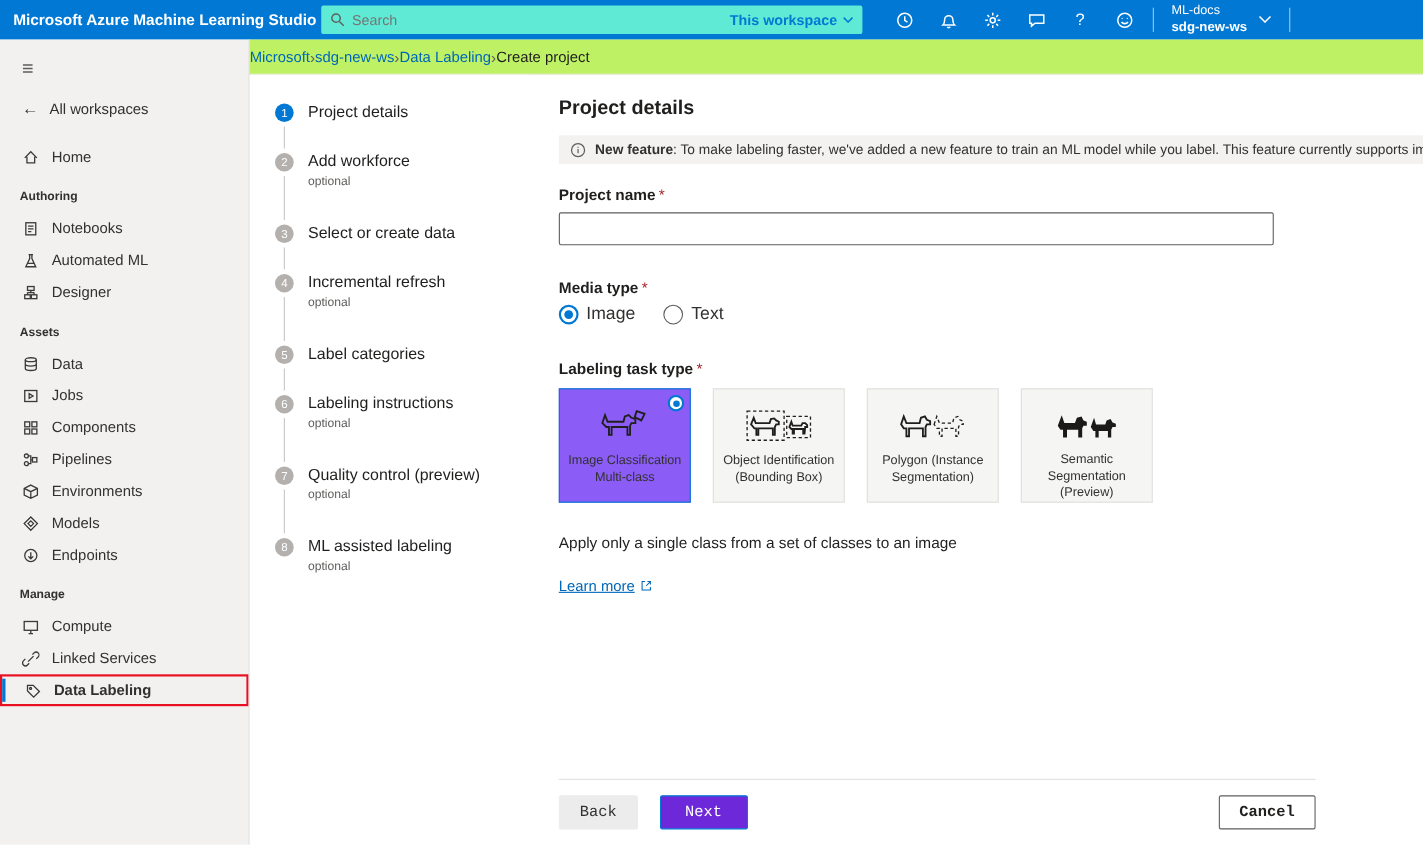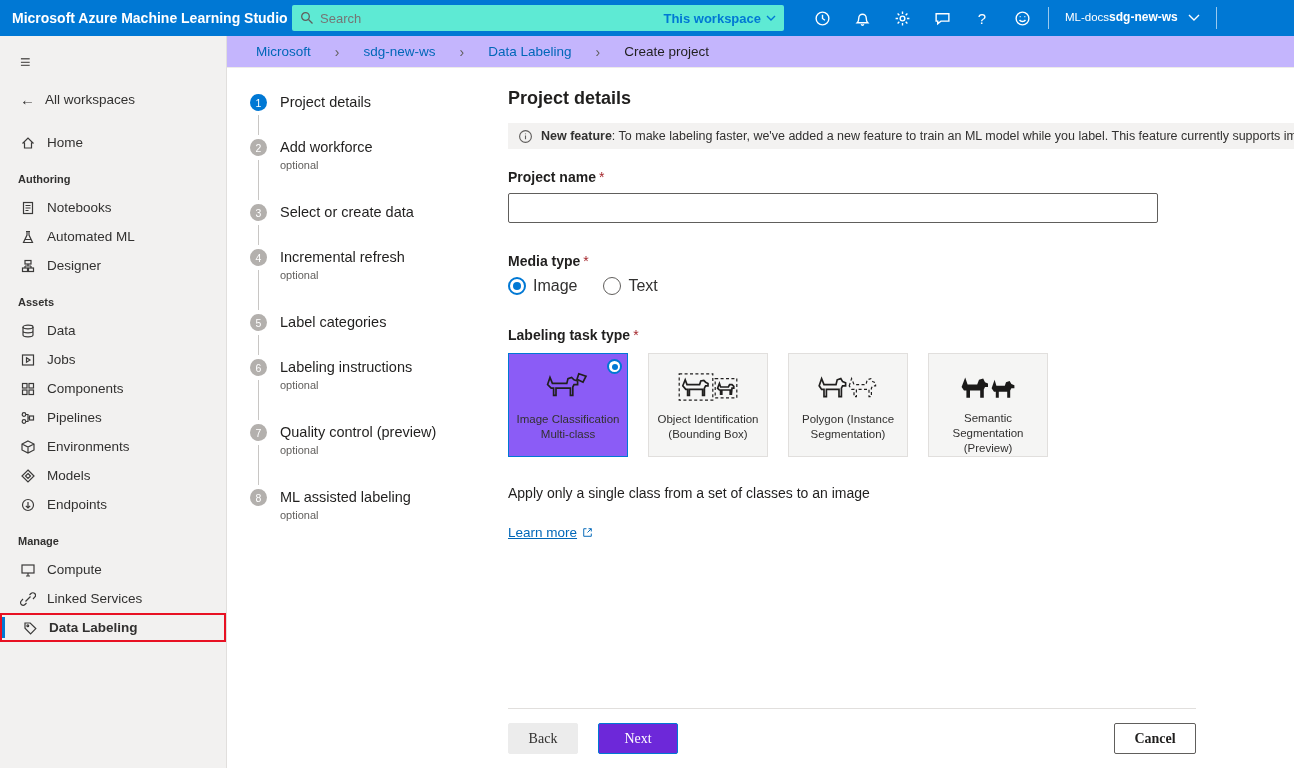--- a/index.html
+++ b/index.html
@@ -10,21 +10,21 @@
   .topbar { height:36px; background:#0078d4; display:flex; align-items:center; color:#fff; }
   .topbar-title { width:292px; padding-left:12px; font-size:14px; font-weight:700; white-space:nowrap; }
   .searchbox { width:492px; height:26px; background:#5eead4; border-radius:2px; display:flex; align-items:center; padding:0 8px; gap:6px; }
   .searchbox input { border:none; outline:none; flex:1; font-size:13px; color:#323130; font-family:inherit; background:transparent; }
   .search-scope { display:flex; align-items:center; gap:5px; color:#0078d4; font-size:13px; font-weight:700; cursor:pointer; white-space:nowrap; }
   .topbar-actions { display:flex; align-items:center; gap:0; margin-left:18px; }
   .tb-icon { width:40px; height:36px; display:flex; align-items:center; justify-content:center; cursor:pointer; font-size:15px; }
   .tb-icon svg { stroke:#fff; fill:none; stroke-width:1.3; }
   .tb-sep { width:1px; height:22px; background:rgba(255,255,255,.6); margin:0 6px; }
   .ws-selector { display:flex; align-items:center; gap:10px; cursor:pointer; padding:0 10px; }
-  .ws-lines { display:flex; line-height:1.15; }
+  .ws-lines { display:flex; flex-direction:column; line-height:1.15; }
   .ws-line1 { font-size:11.5px; }
   .ws-line2 { font-size:12px; font-weight:700; }
 
   
   .page { display:flex; height:732px; }
   .sidebar { width:227px; background:#f2f1f0; border-right:1px solid #e1dfdd; padding-top:10px; flex-shrink:0; overflow:hidden; }
   .content { flex:1; display:flex; flex-direction:column; min-width:0; }
 
   
   .hamburger { padding:6px 0 10px 20px; font-size:18px; color:#605e5c; cursor:pointer; }
@@ -32,21 +32,21 @@
   .side-back .arrow { font-size:15px; }
   .side-item { display:flex; align-items:center; gap:11px; height:29px; padding-left:20px; font-size:13.5px; cursor:pointer; position:relative; }
   .side-item .icon { width:16px; height:16px; display:flex; align-items:center; justify-content:center; color:#3b3a39; }
   .side-item .icon svg { width:16px; height:16px; stroke:#3b3a39; fill:none; stroke-width:1.2; }
   .side-header { font-size:11px; font-weight:700; padding:16px 0 8px 18px; }
   .side-gap { height:12px; }
   .side-item.active { font-weight:700; border:2px solid #e81123; }
   .side-item.active::before { content:""; position:absolute; left:0; top:2px; bottom:2px; width:3px; background:#0078d4; }
 
   
-  .breadcrumb { height:32px; display:flex; align-items:center; gap:24px; padding-left:29px; font-size:13.5px; border-bottom:1px solid #edebe9; flex-shrink:0; background:#c4b5fd; }
+  .breadcrumb { height:32px; display:flex; align-items:center; gap:0; font-size:13.5px; border-bottom:1px solid #edebe9; flex-shrink:0; background:#bef264; }
   .crumb-link { color:#0067b8; cursor:pointer; }
   .crumb-sep { color:#605e5c; font-size:14px; }
   .crumb-current { color:#201f1e; }
 
   .workarea { flex:1; display:flex; min-height:0; }
 
   
   .wizard { width:254px; flex-shrink:0; background:#fff; padding:26px 0 0 23px; }
   .step { display:flex; gap:13px; min-height:45px; cursor:pointer; }
   .step.tall { min-height:65px; }
@@ -82,21 +82,21 @@
   .card-icon { height:42px; display:flex; align-items:center; justify-content:center; }
   .card-icon svg .ol { stroke:#201f1e; fill:none; stroke-width:1.4; }
   .card-icon svg .fl { fill:#1b1a19; stroke:none; }
   .card-icon svg .dash { stroke:#201f1e; fill:none; stroke-width:1; stroke-dasharray:2.5 2; }
   .card-label { font-size:11.5px; text-align:center; line-height:1.3; padding:4px 6px 0; color:#323130; }
 
   .task-desc { font-size:14px; color:#201f1e; margin-bottom:24px; }
   .learn-more { display:inline-flex; align-items:center; gap:5px; color:#0067b8; font-size:13.5px; text-decoration:underline; cursor:pointer; }
 
   .footer { margin-top:auto; margin-right:98px; border-top:1px solid #e1dfdd; display:flex; align-items:center; gap:20px; padding:14px 0 14px 0; }
-  .btn { height:31px; font-size:14px; font-family:Liberation Serif, serif; border-radius:2px; cursor:pointer; padding:0 18px; }
+  .btn { height:31px; font-size:14px; font-family:Liberation Mono, monospace; border-radius:2px; cursor:pointer; padding:0 18px; }
   .btn-back { background:#ececec; border:1px solid #ececec; color:#323130; min-width:70px; }
   .btn-next { background:#6d28d9; border:1px solid #0078d4; color:#fff; min-width:80px; }
   .btn-cancel { background:#fff; border:1px solid #605e5c; color:#201f1e; font-weight:700; min-width:82px; margin-left:auto; }
 </style>
 </head>
 <body>
 
 <div class="topbar">
   <div class="topbar-title">Microsoft Azure Machine Learning Studio</div>
 

